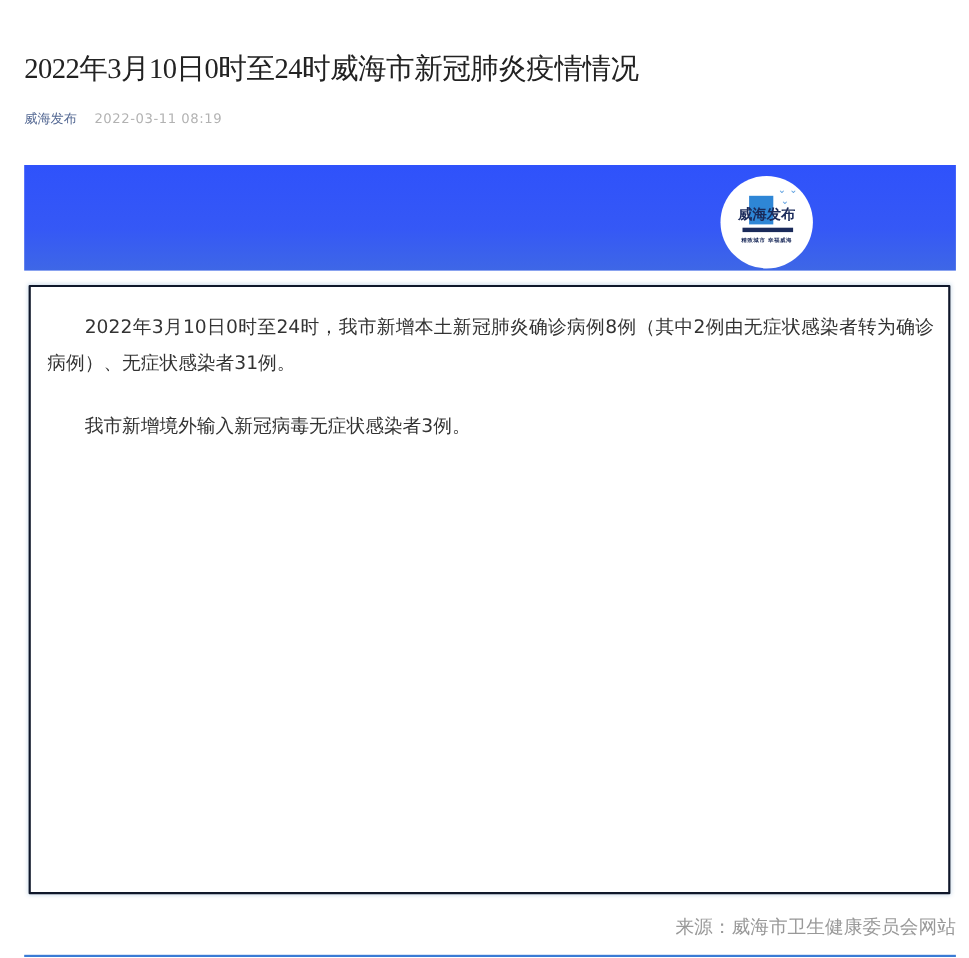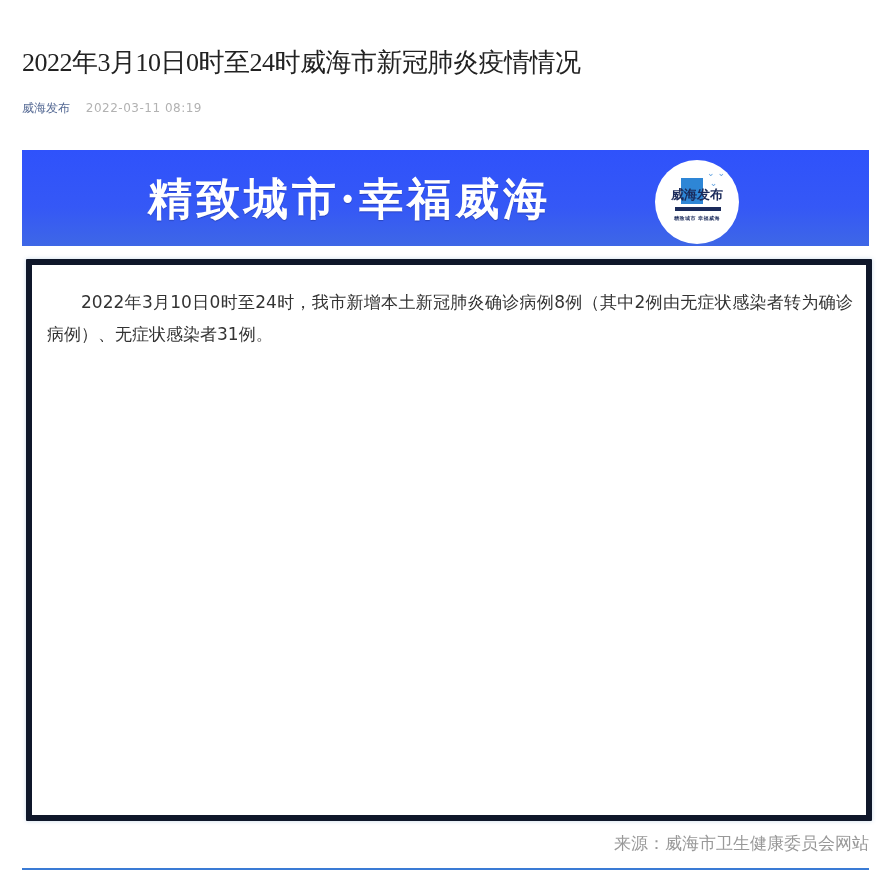--- a/index.html
+++ b/index.html
@@ -51,21 +51,21 @@
     .logo-bar {
       position: absolute; left: 20px; top: 47px; width: 46px; height: 4px; background: #1a2a5a;
     }
     .logo-slogan {
       position: absolute; left: 0; width: 84px; top: 55px; text-align: center;
       font-size: 5px; color: #1a2a5a; font-weight: bold; letter-spacing: 0.5px;
     }
 
     .content-box {
       position: absolute; left: 26px; top: 259px; width: 834px; height: 550px;
-      border: 6px solid #0f172a; border-radius: 1px;
+      border: 2px solid #0f172a; border-radius: 1px;
       box-shadow: 0 0 4px rgba(43,107,166,0.25);
       background: #ffffff;
     }
     .paras {
       position: absolute; left: 15px; top: 21px; width: 806px;
     }
     .para {
       margin: 0 0 26px 0; font-size: 17px; line-height: 32px; color: #333333;
       text-indent: 2em; text-align: justify;
     }
@@ -81,30 +81,30 @@
 <body>
 
 <h1 class="title">2022年3月10日0时至24时威海市新冠肺炎疫情情况</h1>
 
 <div class="meta">
   <span class="author">威海发布</span>
   <span class="date">2022-03-11 08:19</span>
 </div>
 
 <div class="banner">
-  <div class="banner-text">精致城市·幸福威海</div>
   <div class="logo">
     <div class="logo-square"></div>
     <div class="logo-birds">⌄ ⌄<br>&nbsp;⌄</div>
     <div class="logo-name">威海发布</div>
     <div class="logo-bar"></div>
     <div class="logo-slogan">精致城市  幸福威海</div>
   </div>
 </div>
 
 <div class="content-box">
   <div class="paras">
     <p class="para">2022年3月10日0时至24时，我市新增本土新冠肺炎确诊病例8例（其中2例由无症状感染者转为确诊病例）、无症状感染者31例。</p>
+    <p class="para">我市新增境外输入新冠病毒无症状感染者3例。</p>
   </div>
 </div>
 
 <div class="source">来源：威海市卫生健康委员会网站</div>
 <div class="bottom-line"></div>
 
 </body></html>

